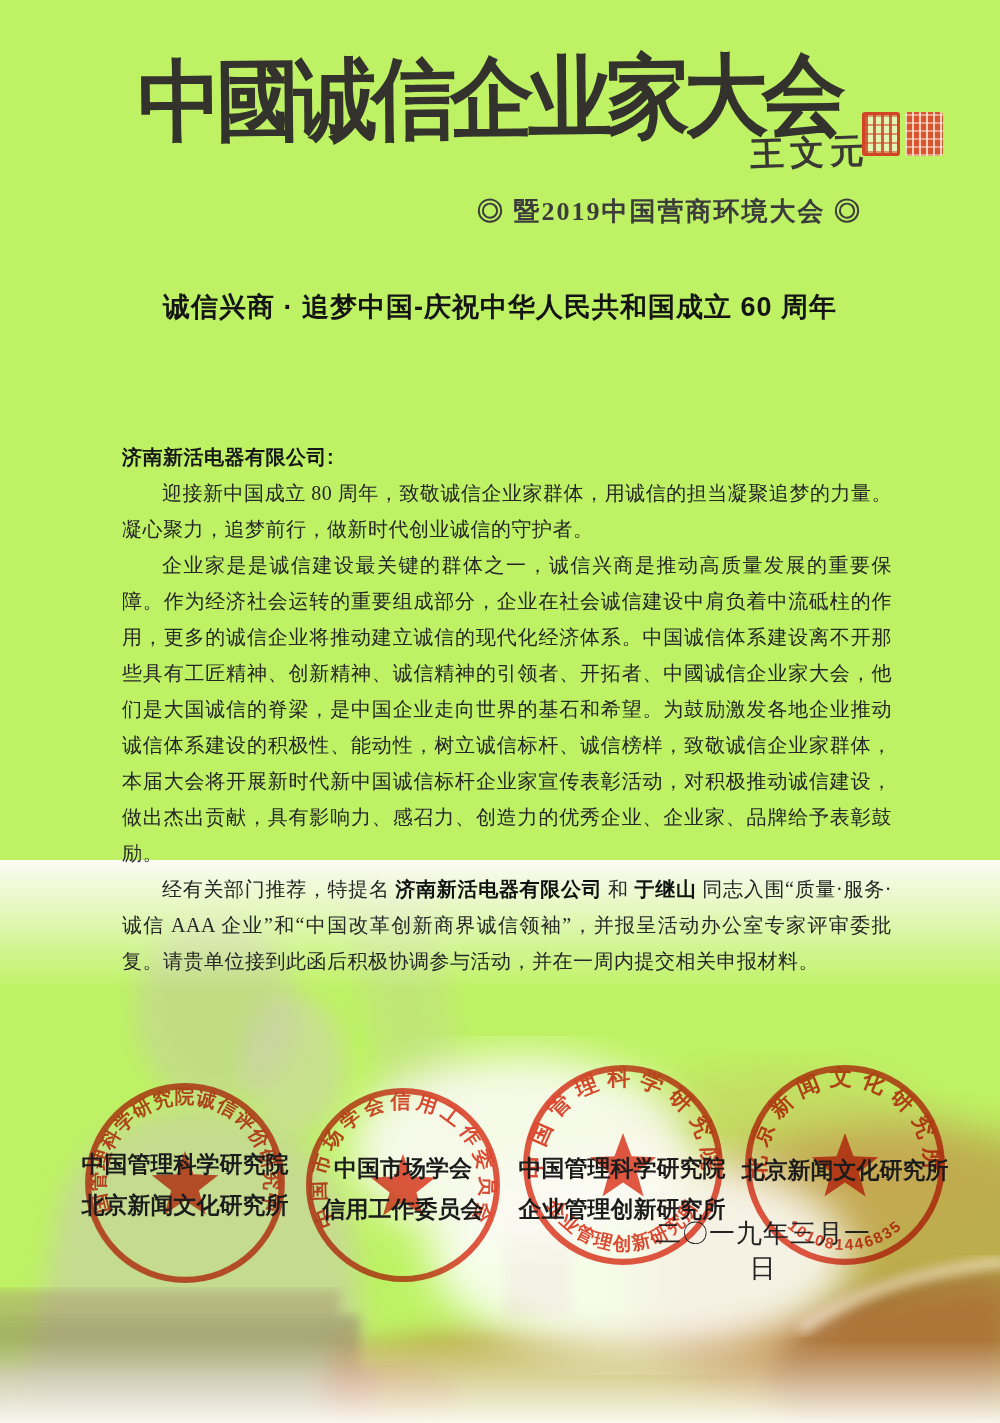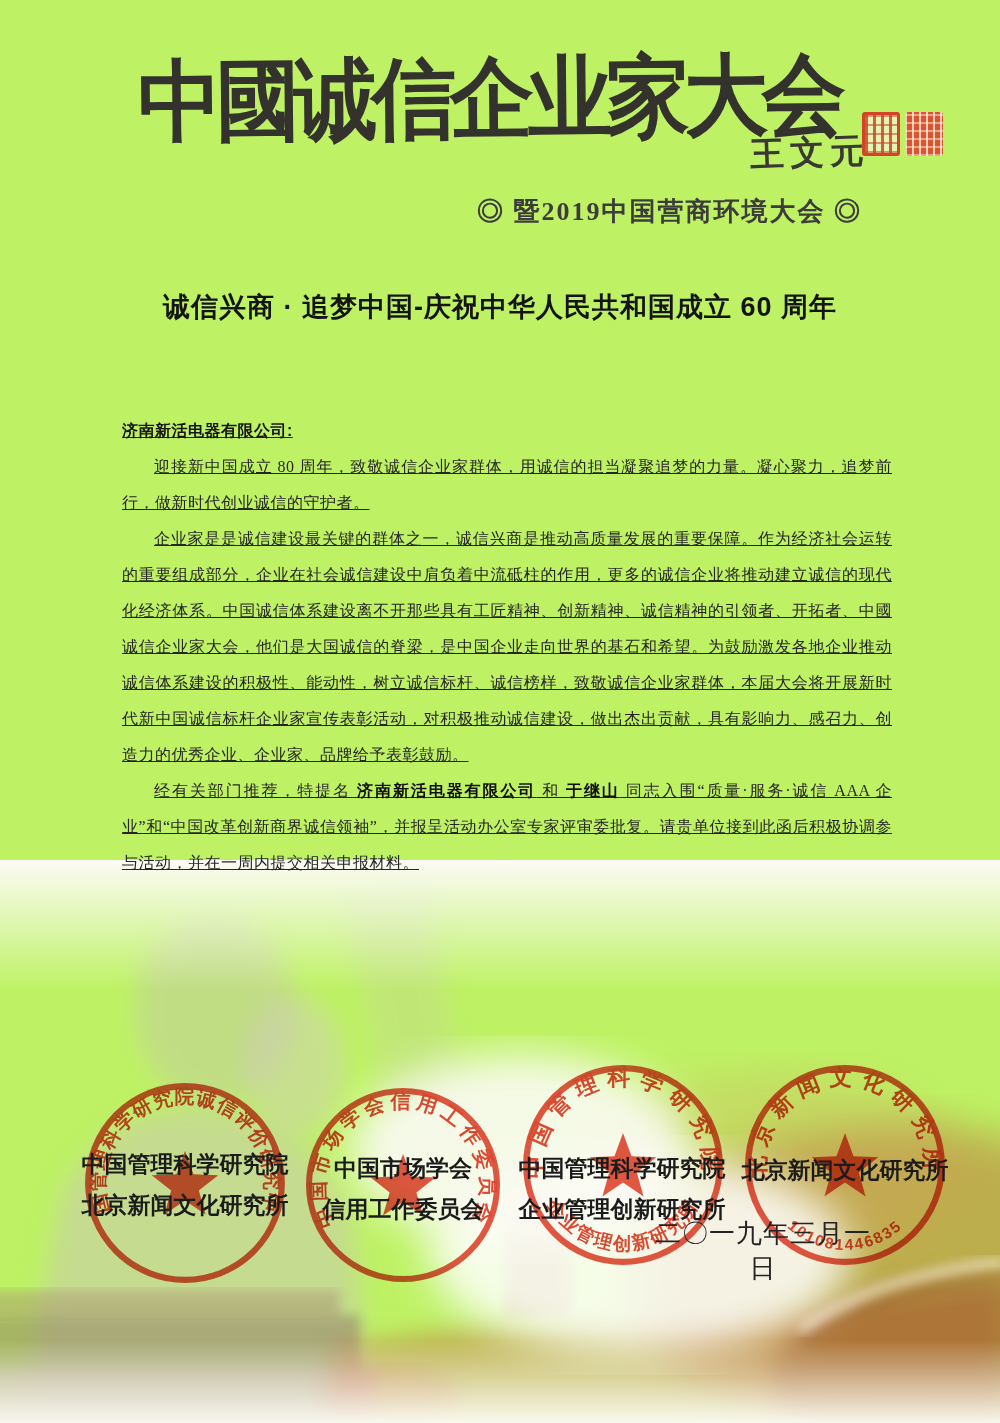--- a/index.html
+++ b/index.html
@@ -43,22 +43,22 @@
     font-size:26px; color:#3c3c3c; letter-spacing:2px; font-weight:700;
   }
   
   .heading{
     position:absolute; left:0; top:281px; width:1000px; text-align:center;
     font-family:"Liberation Sans", sans-serif; font-weight:700;
     font-size:27px; line-height:52px; color:#141414; letter-spacing:1px;
   }
   
   .letter{
-    position:absolute; left:122px; top:413px; width:770px;
-    font-size:16px; line-height:36px; text-align:justify; letter-spacing:0.5px;text-decoration:underline;
+    position:absolute; left:122px; top:439px; width:770px;
+    font-size:20px; line-height:36px; text-align:justify; letter-spacing:0.5px;
   }
   .letter p{margin:0; text-indent:2em;}
   .salutation{
     font-family:"Liberation Sans", sans-serif; font-weight:700;
     text-indent:0 !important; color:#161616;
   }
   .bold-name{font-weight:700; color:#111;margin-top:12px;}
   .closing{text-indent:2.3em !important;}
   
   .stamp{position:absolute; mix-blend-mode:multiply; opacity:.95;}

